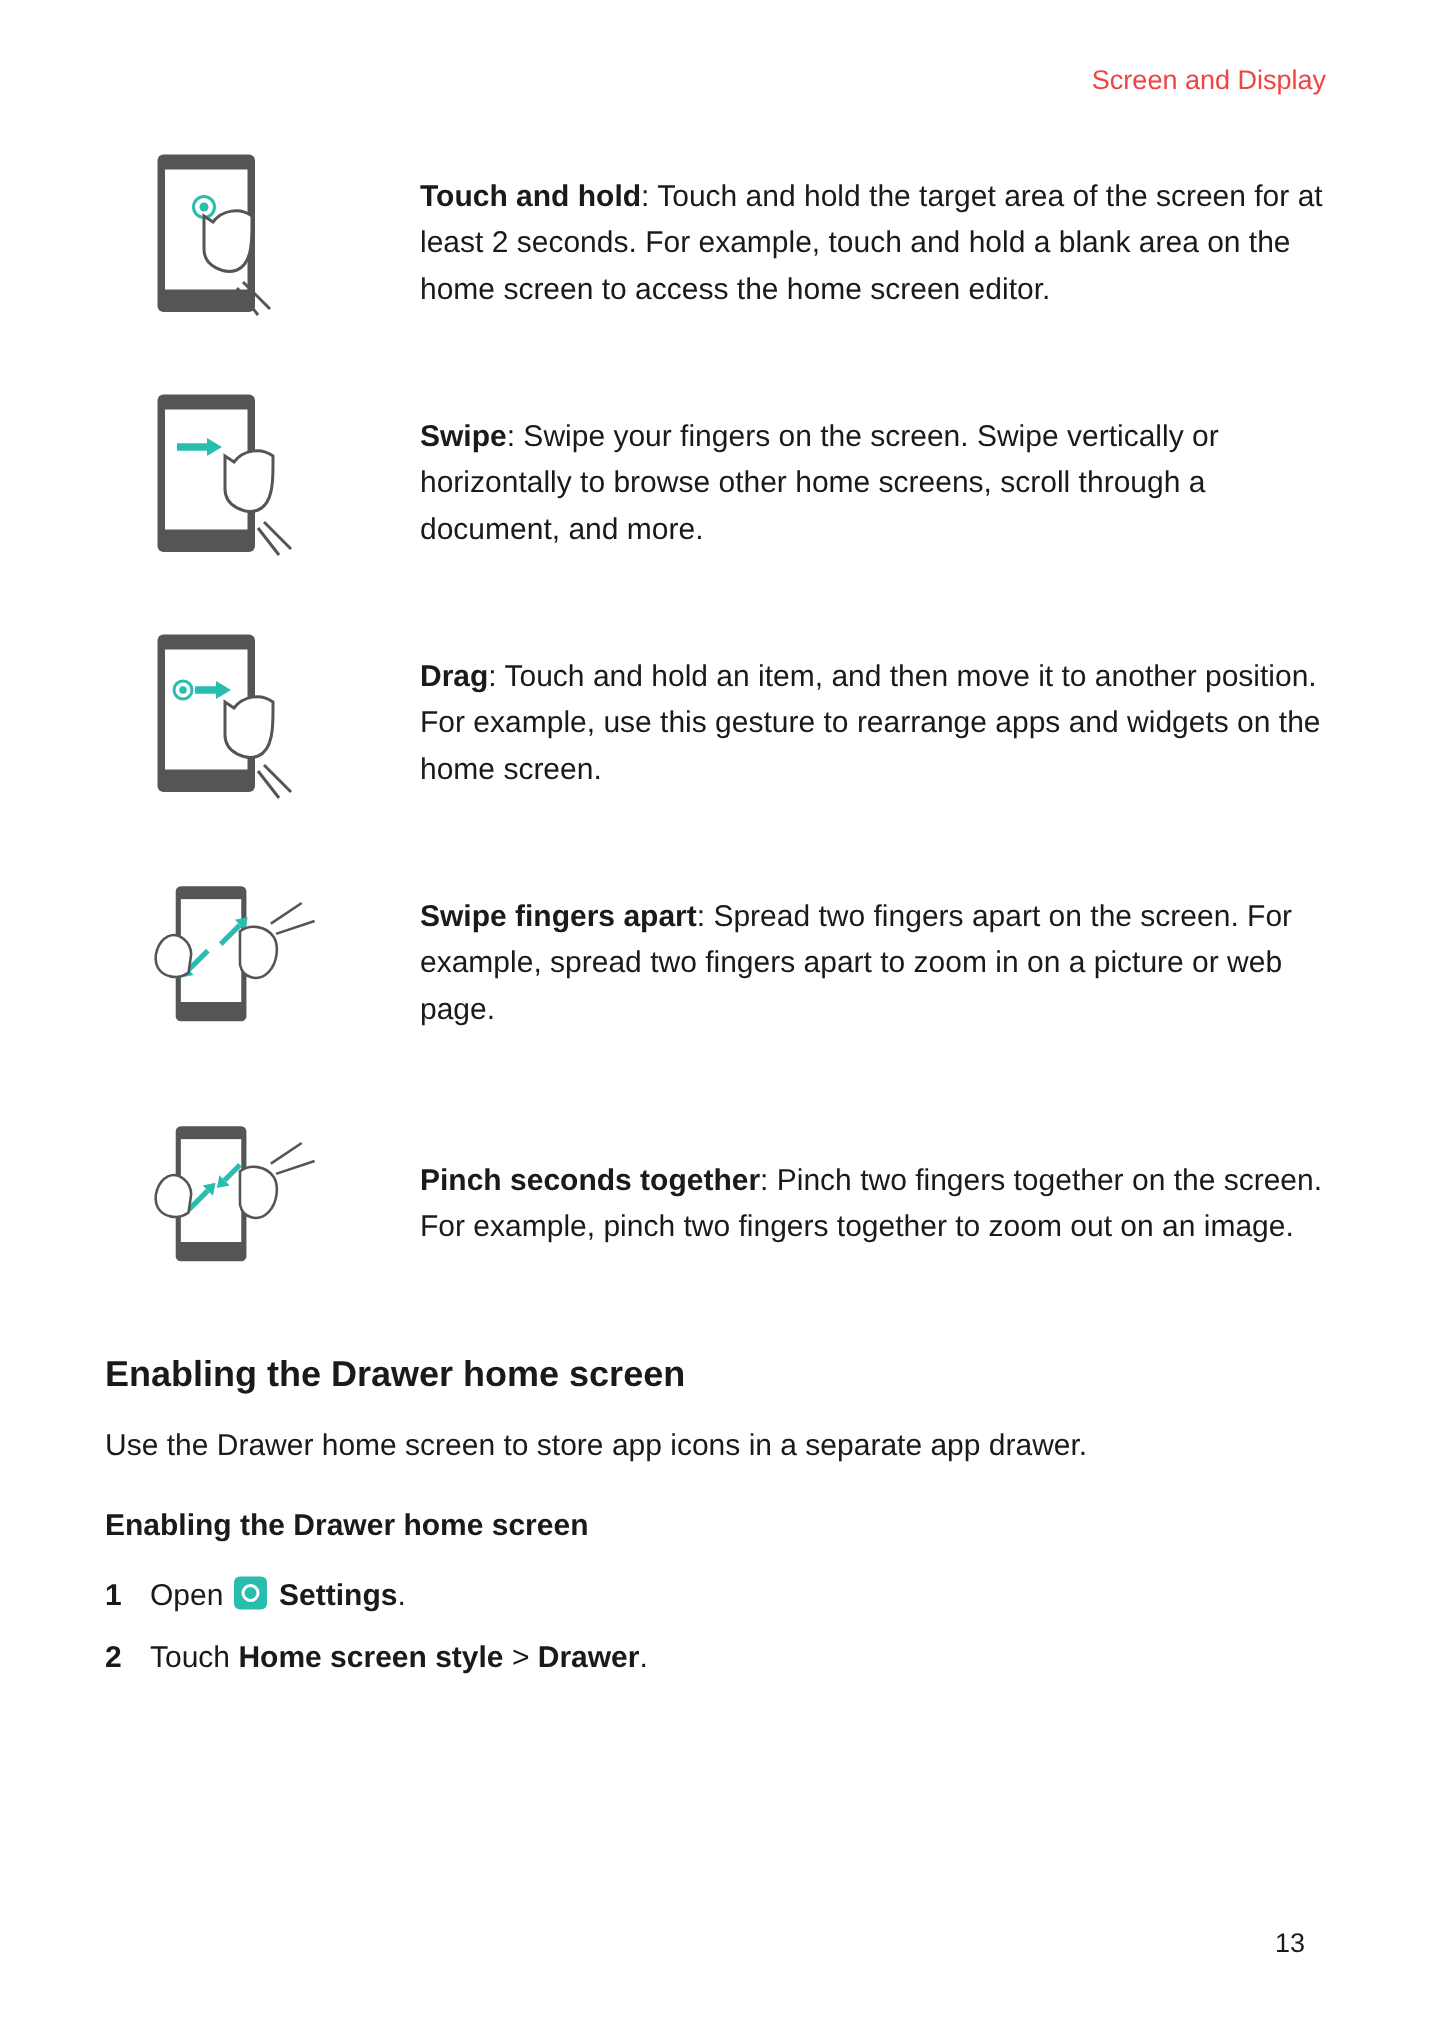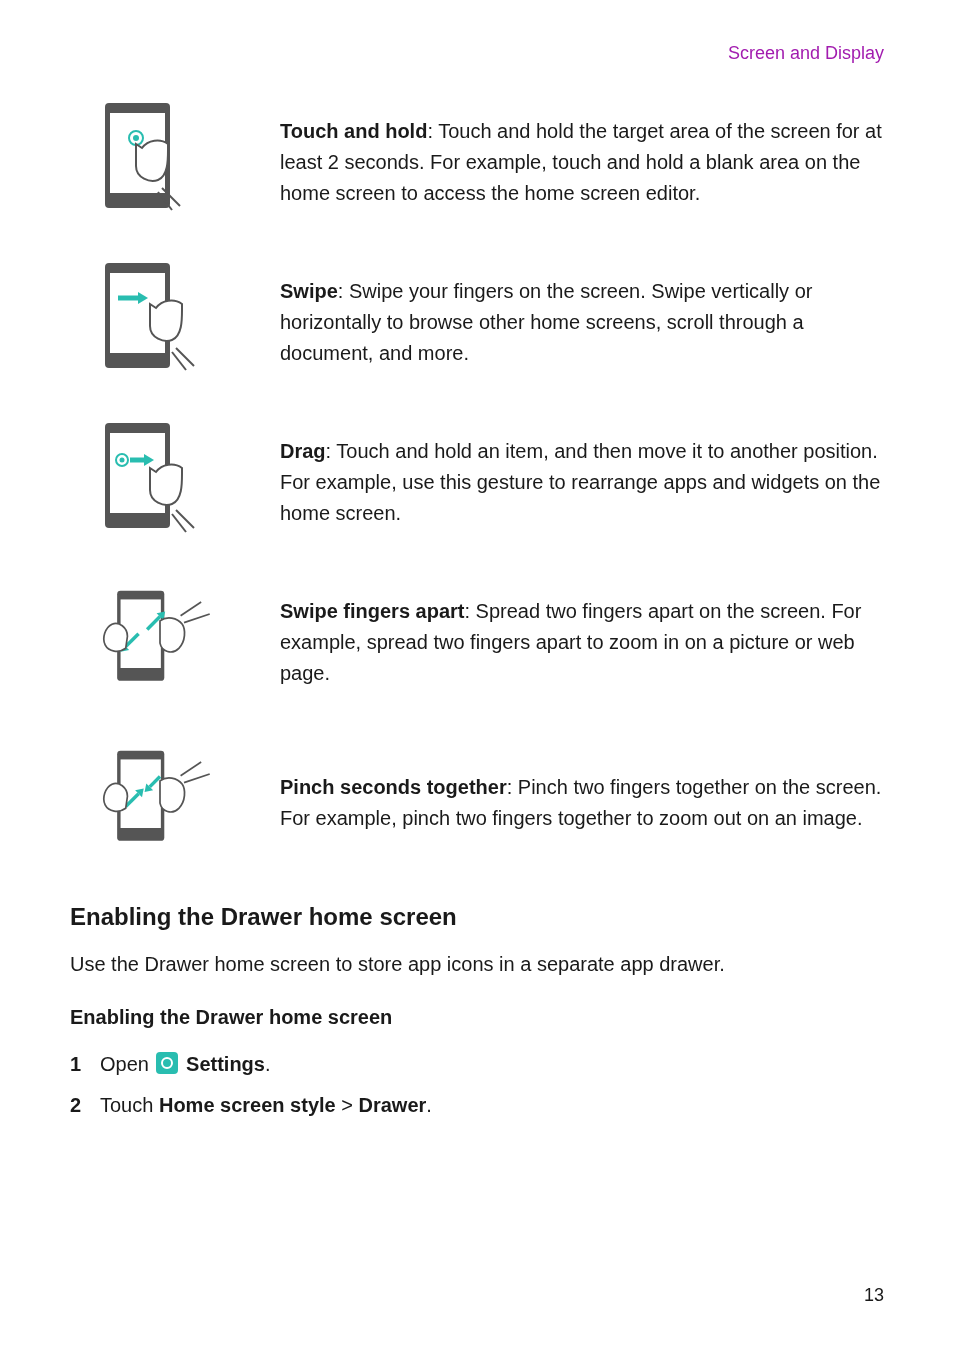--- a/index.html
+++ b/index.html
@@ -10,21 +10,21 @@
     color:#1a1a1a;
     font-size:20px;
     line-height:1.55;
     position:relative;
     box-sizing:border-box;
     padding:40px 70px 40px 70px;
   }
   .header{
     text-align:right;
     font-size:18px;
-    color:#a21caf;
+    color:#ef4444;
     margin-bottom:25px;
   }
   .gesture-row{
     display:flex;
     align-items:center;
     margin-bottom:30px;
     min-height:130px;
   }
   .illus{
     width:210px;
@@ -84,21 +84,21 @@
     position:absolute;
     left:50%;top:50%;
     width:12px;height:12px;
     margin:-6px 0 0 -6px;
     border-radius:50%;
     border:2px solid #fff;
     box-sizing:border-box;
   }
   .pagenum{
     position:absolute;
-    right:70px;
+    right:84px;
     bottom:40px;
     font-size:18px;
   }
   
   .phone-svg{width:120px;height:120px;}
 </style>
 </head>
 <body>
 
 <div class="header">Screen and Display</div>

